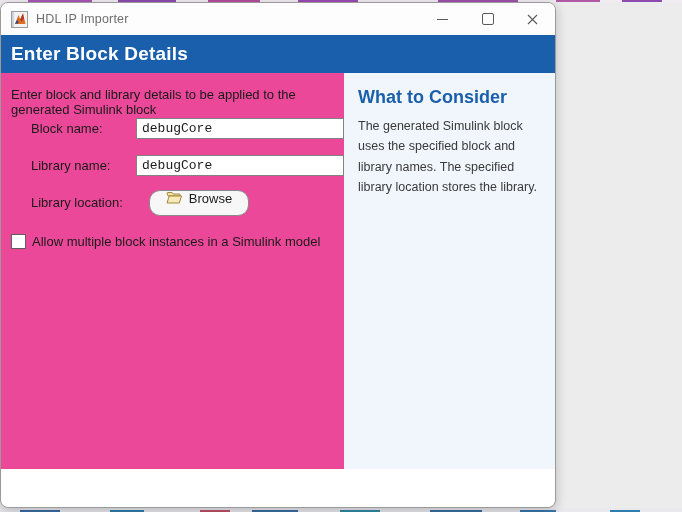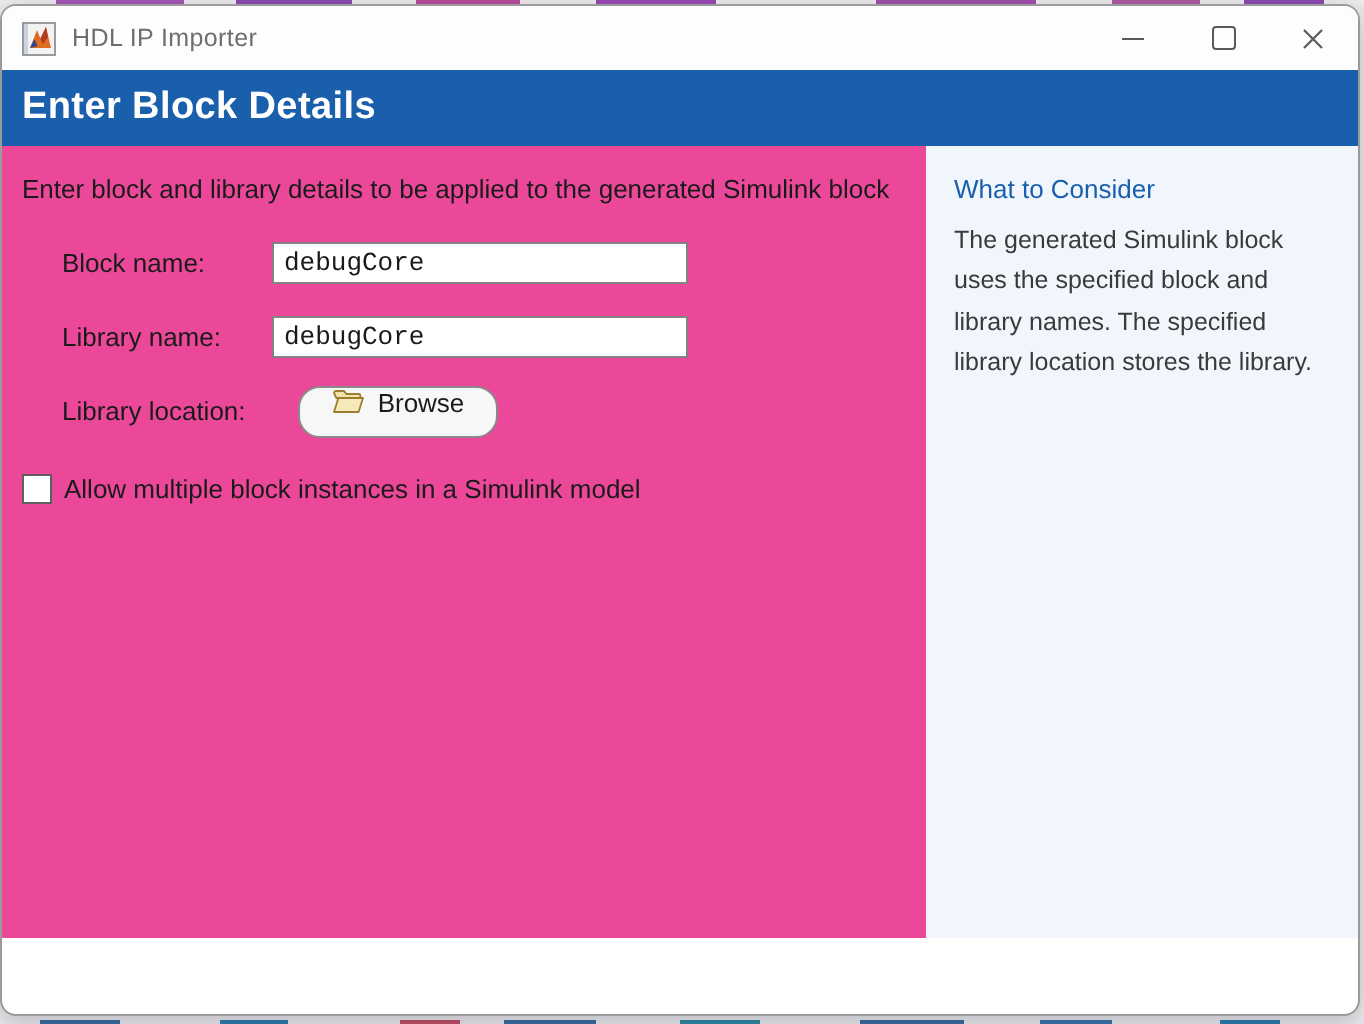--- a/index.html
+++ b/index.html
@@ -10,21 +10,21 @@
     -webkit-font-smoothing:antialiased;
   }
   
   .artifact-strip{position:absolute;left:0;width:682px;overflow:hidden;}
   .artifact-strip.top{top:0;height:2px;background:#f1ecf2;}
   .artifact-strip.bottom{bottom:0;height:4px;background:#e9e9ef;}
   .artifact-strip span{position:absolute;top:0;height:100%;display:block;}
 
   
   .window{
-    position:absolute;top:2px;left:0;width:680px;height:506px;
+    position:absolute;top:2px;left:0;width:556px;height:506px;
     border:1px solid #9b9b9b;border-radius:8px;overflow:hidden;
     background:#ffffff;box-sizing:border-box;
     box-shadow:0 3px 12px rgba(0,0,0,.22);
   }
   .titlebar{
     height:32px;background:#fdfdfd;display:flex;align-items:center;
   }
   .app-icon{width:17px;height:17px;margin:0 8px 0 10px;flex:0 0 auto;}
   .title-text{font-size:12.5px;color:#6e6e6e;letter-spacing:.2px;}
   .win-controls{margin-left:auto;display:flex;height:100%;}
@@ -35,21 +35,21 @@
   .page-header{
     height:38px;background:#1a5fac;color:#ffffff;display:flex;align-items:center;
     padding-left:10px;font-size:19px;font-weight:bold;letter-spacing:.2px;
   }
 
   .content{display:flex;height:396px;}
   .main{flex:1;background:#ec4899;position:relative;}
   .instruction{
     margin:14px 8px 0 10px;font-size:13px;color:#1a1a1a;
   }
-  .form{margin-top:18px;}
+  .form{}
   .form-row{display:flex;align-items:center;height:23px;margin-bottom:14px;}
   .form-label{width:105px;margin-left:30px;font-size:13px;color:#1a1a1a;flex:0 0 auto;}
   .text-input{
     width:208px;height:21px;border:1px solid #828282;background:#ffffff;
     font-family:Liberation Mono, monospace;font-size:13px;color:#1a1a1a;
     padding:0 5px;box-sizing:border-box;outline:none;border-radius:0;
   }
   .browse-btn{
     margin-left:13px;height:24px;width:98px;display:flex;align-items:flex-start;justify-content:center;gap:7px;
     background:#f7f7f7;border:1px solid #8a8a8a;border-radius:11px;
@@ -58,21 +58,21 @@
   .checkbox-row{display:flex;align-items:center;margin:20px 0 0 10px;}
   .checkbox{
     width:13px;height:13px;border:1px solid #5f5f5f;background:#ffffff;
     display:inline-block;flex:0 0 auto;
   }
   .checkbox-label{font-size:13px;color:#1a1a1a;margin-left:6px;}
 
   .sidebar{
     width:216px;flex:0 0 auto;background:#f0f6fc;padding:14px 14px 0 14px;box-sizing:border-box;
   }
-  .sidebar-heading{font-size:13px;font-weight:normal;color:#1a5fac;margin-bottom:8px;}
+  .sidebar-heading{font-size:18px;font-weight:bold;color:#1a5fac;margin-bottom:8px;}
   .sidebar-body{font-size:12.5px;color:#3a3a3a;line-height:1.62;}
 
   .footer{
     height:40px;background:#f0f0f0;border-top:1px solid #dbdbdb;box-sizing:border-box;
     display:flex;align-items:center;justify-content:flex-end;gap:21px;padding-right:13px;
   }
   .footer-btn{
     width:87px;height:25px;background:#fdfdfd;border:1px solid #777777;border-radius:4px;
     font-family:"Liberation Sans","DejaVu Sans",sans-serif;font-size:13px;color:#1a1a1a;
     display:flex;align-items:center;justify-content:center;cursor:default;

